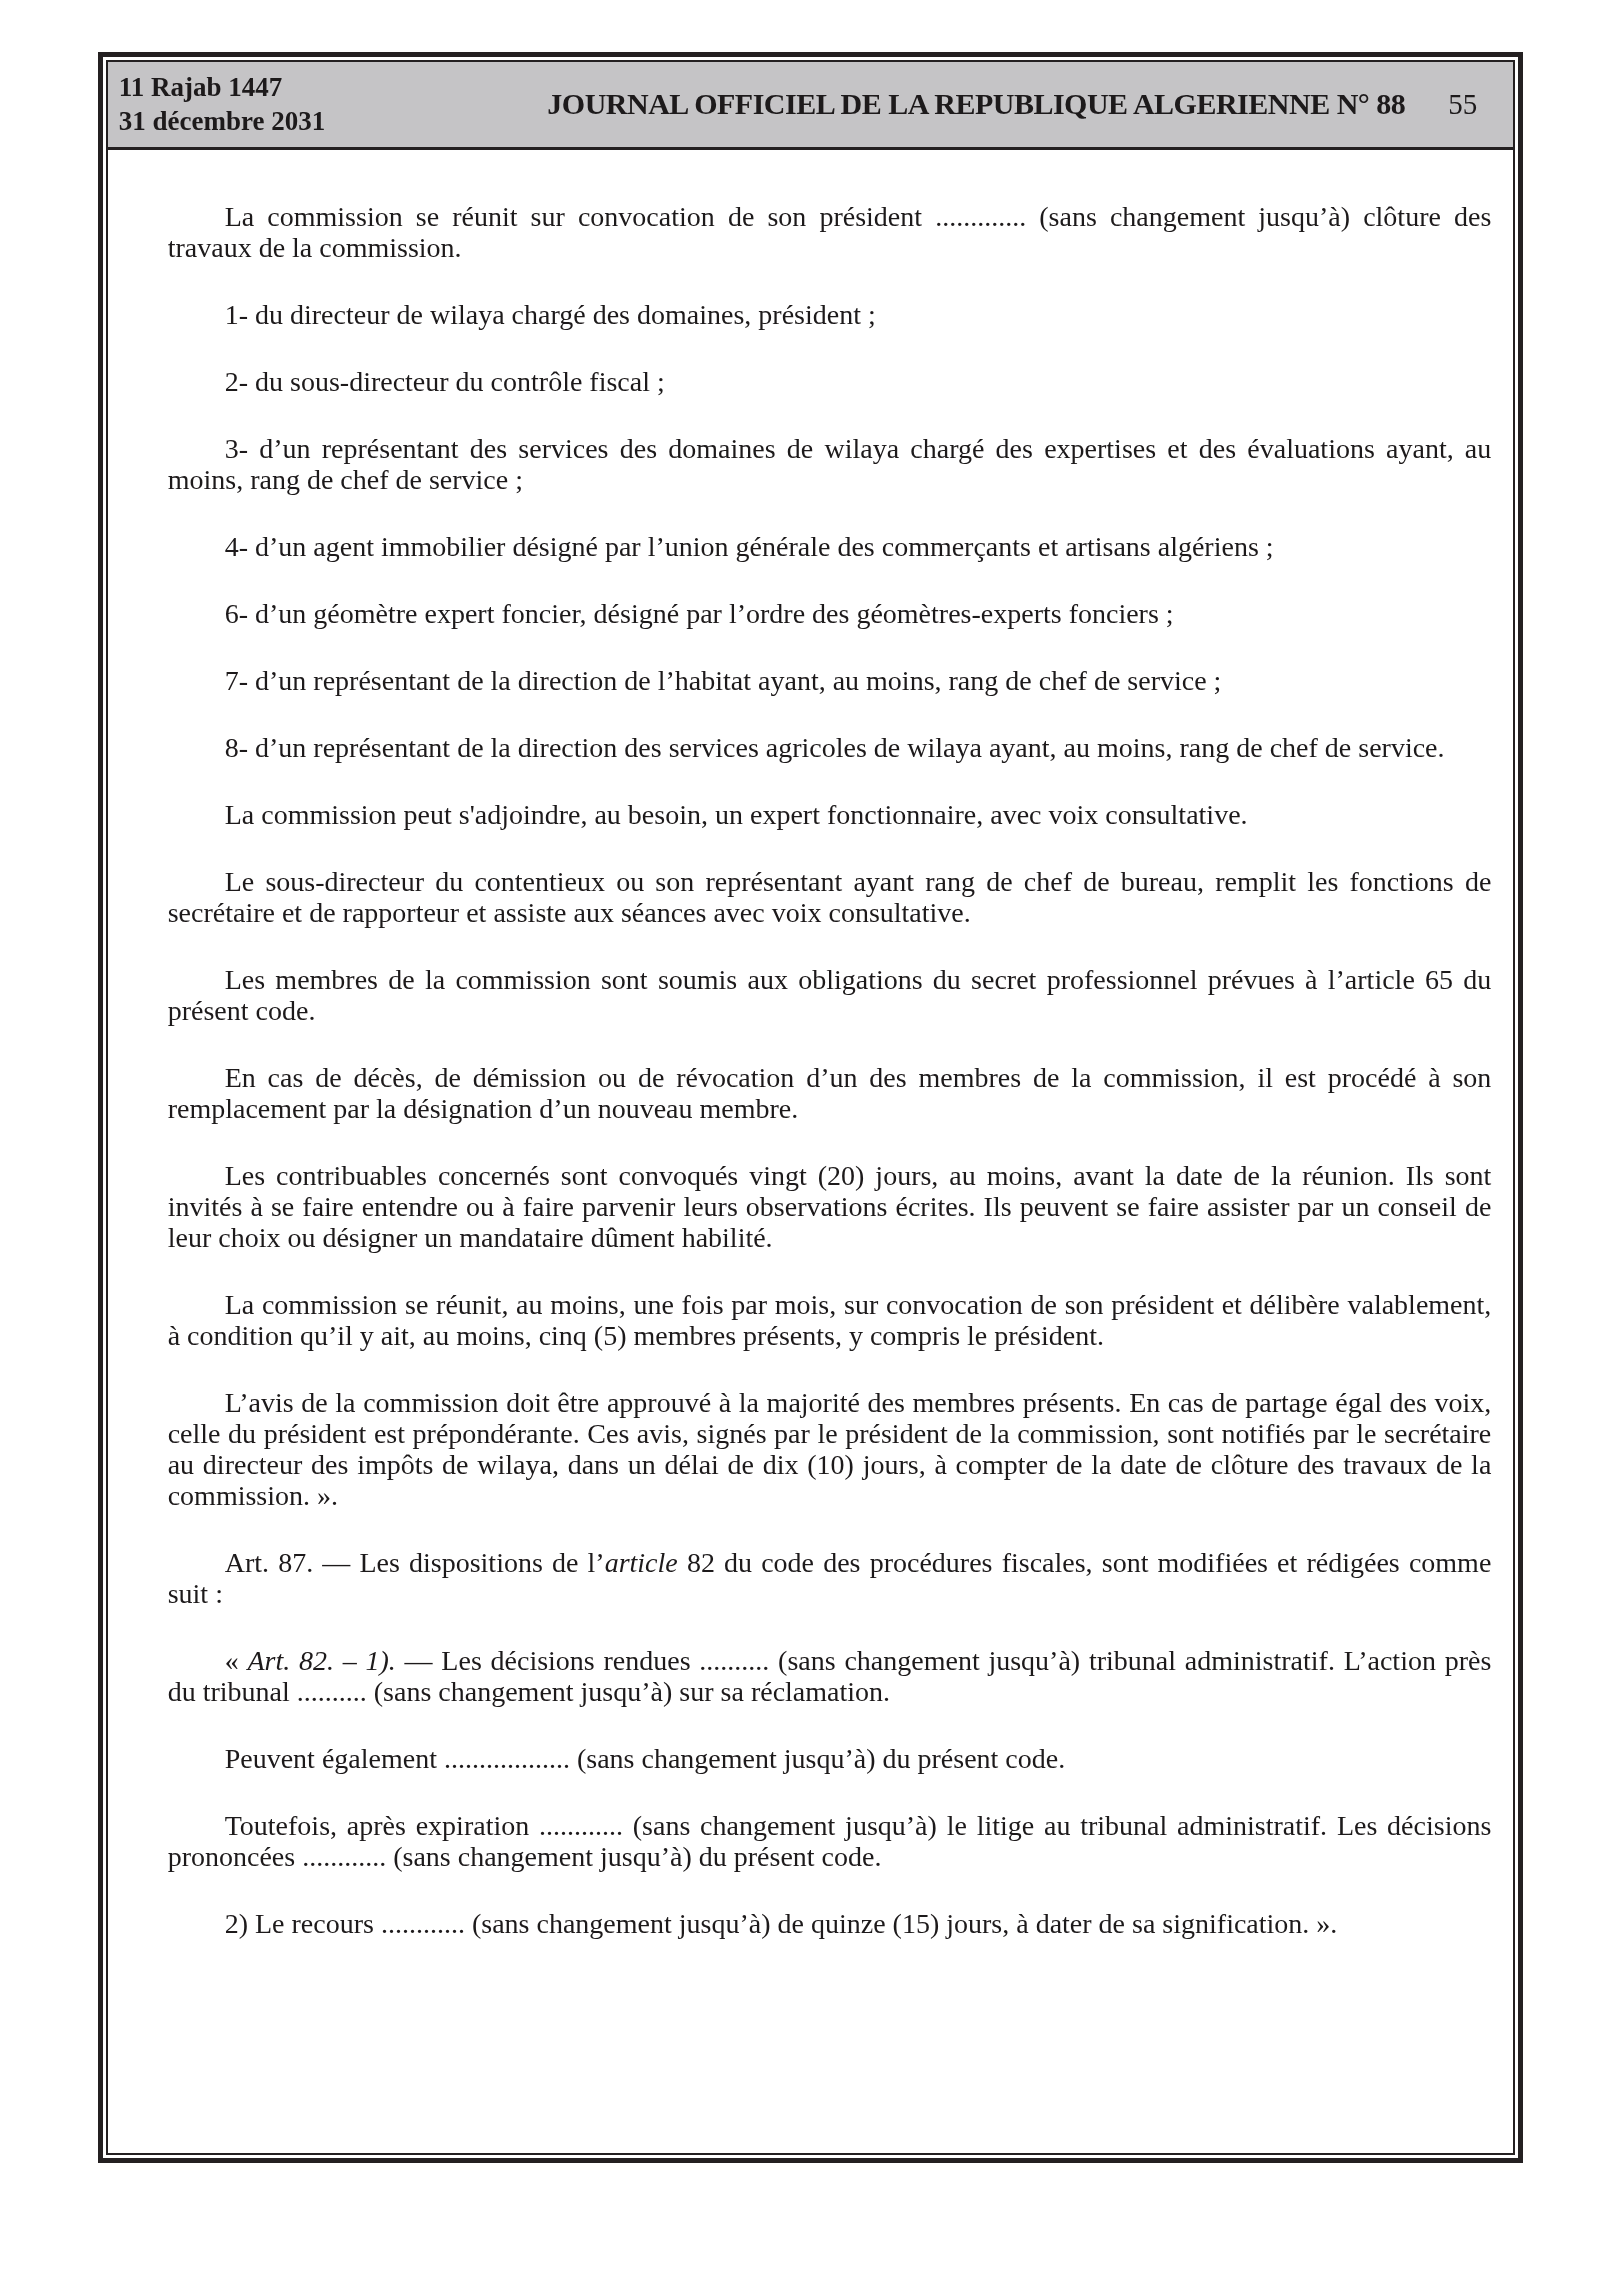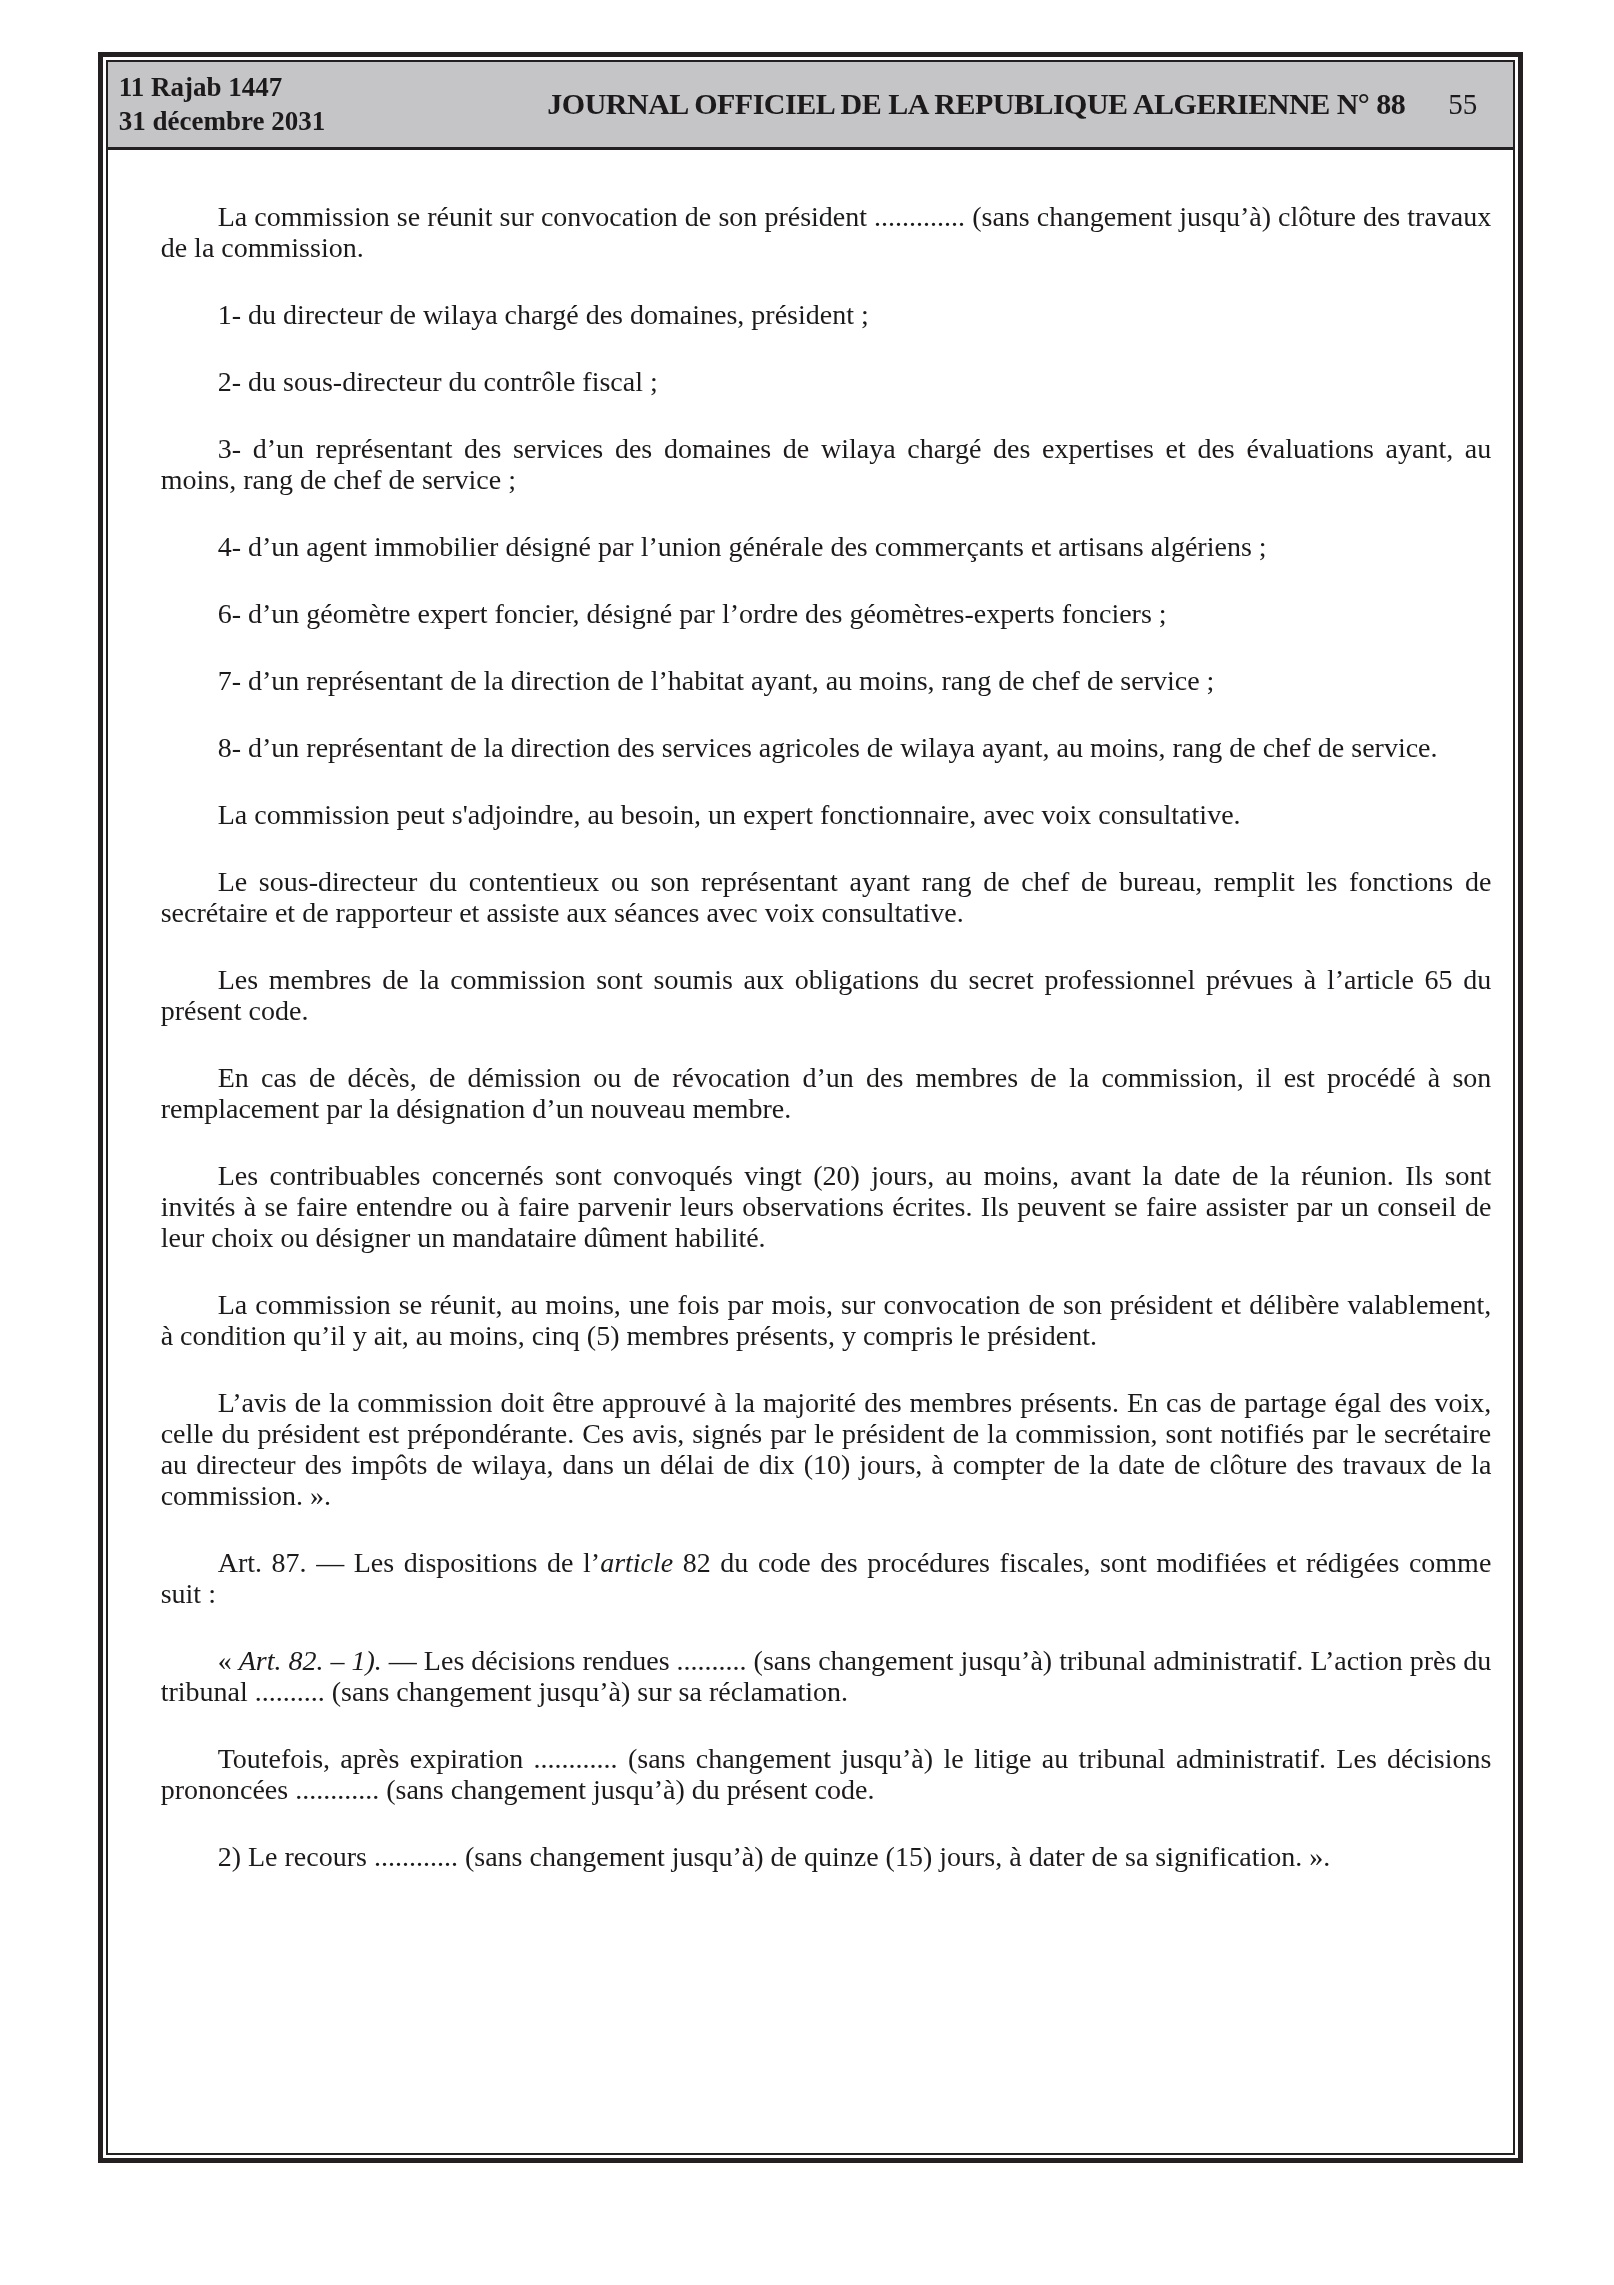--- a/index.html
+++ b/index.html
@@ -71,21 +71,21 @@
   .content {
     flex: 1;
     box-sizing: border-box;
     padding: 51px 22px 0 45px;
     font-size: 28px;
     line-height: 31px;
     text-align: justify;
     overflow: hidden;
   }
   .content p {
-    margin: 0 0 36px 8px;
+    margin: 0 0 36px 15px;
     text-indent: 57px;
   }
   .content p .it {
     font-style: italic;
   }
 </style>
 </head>
 <body>
 
 <div class="page">
@@ -112,20 +112,21 @@
           <p><span>8- d’un représentant de la direction des services agricoles de wilaya ayant, au moins, rang de chef de service.</span></p>
           <p><span>La commission peut s'adjoindre, au besoin, un expert fonctionnaire, avec voix consultative.</span></p>
           <p><span>Le sous-directeur du contentieux ou son représentant ayant rang de chef de bureau, remplit les fonctions de secrétaire et de rapporteur et assiste aux séances avec voix consultative.</span></p>
           <p><span>Les membres de la commission sont soumis aux obligations du secret professionnel prévues à l’article 65 du présent code.</span></p>
           <p><span>En cas de décès, de démission ou de révocation d’un des membres de la commission, il est procédé à son remplacement par la désignation d’un nouveau membre.</span></p>
           <p><span>Les contribuables concernés sont convoqués vingt (20) jours, au moins, avant la date de la réunion. Ils sont invités à se faire entendre ou à faire parvenir leurs observations écrites. Ils peuvent se faire assister par un conseil de leur choix ou désigner un mandataire dûment habilité.</span></p>
           <p><span>La commission se réunit, au moins, une fois par mois, sur convocation de son président et délibère valablement, à condition qu’il y ait, au moins, cinq (5) membres présents, y compris le président.</span></p>
           <p><span>L’avis de la commission doit être approuvé à la majorité des membres présents. En cas de partage égal des voix, celle du président est prépondérante. Ces avis, signés par le président de la commission, sont notifiés par le secrétaire au directeur des impôts de wilaya, dans un délai de dix (10) jours, à compter de la date de clôture des travaux de la commission. ».</span></p>
           <p><span>Art. 87. — Les dispositions de l’</span><span class="it">article</span><span> 82 du code des procédures fiscales, sont modifiées et rédigées comme suit :</span></p>
           <p><span>« </span><span class="it">Art. 82. – 1).</span><span> — Les décisions rendues .......... (sans changement jusqu’à) tribunal administratif. L’action près du tribunal .......... (sans changement jusqu’à) sur sa réclamation.</span></p>
+          <p><span>Peuvent également .................. (sans changement jusqu’à) du présent code.</span></p>
           <p><span>Toutefois, après expiration ............ (sans changement jusqu’à) le litige au tribunal administratif. Les décisions prononcées ............ (sans changement jusqu’à) du présent code.</span></p>
           <p><span>2) Le recours ............ (sans changement jusqu’à) de quinze (15) jours, à dater de sa signification. ».</span></p>
         </div>
 
     </div>
   </div>
 </div>
 
 
 </body></html>

